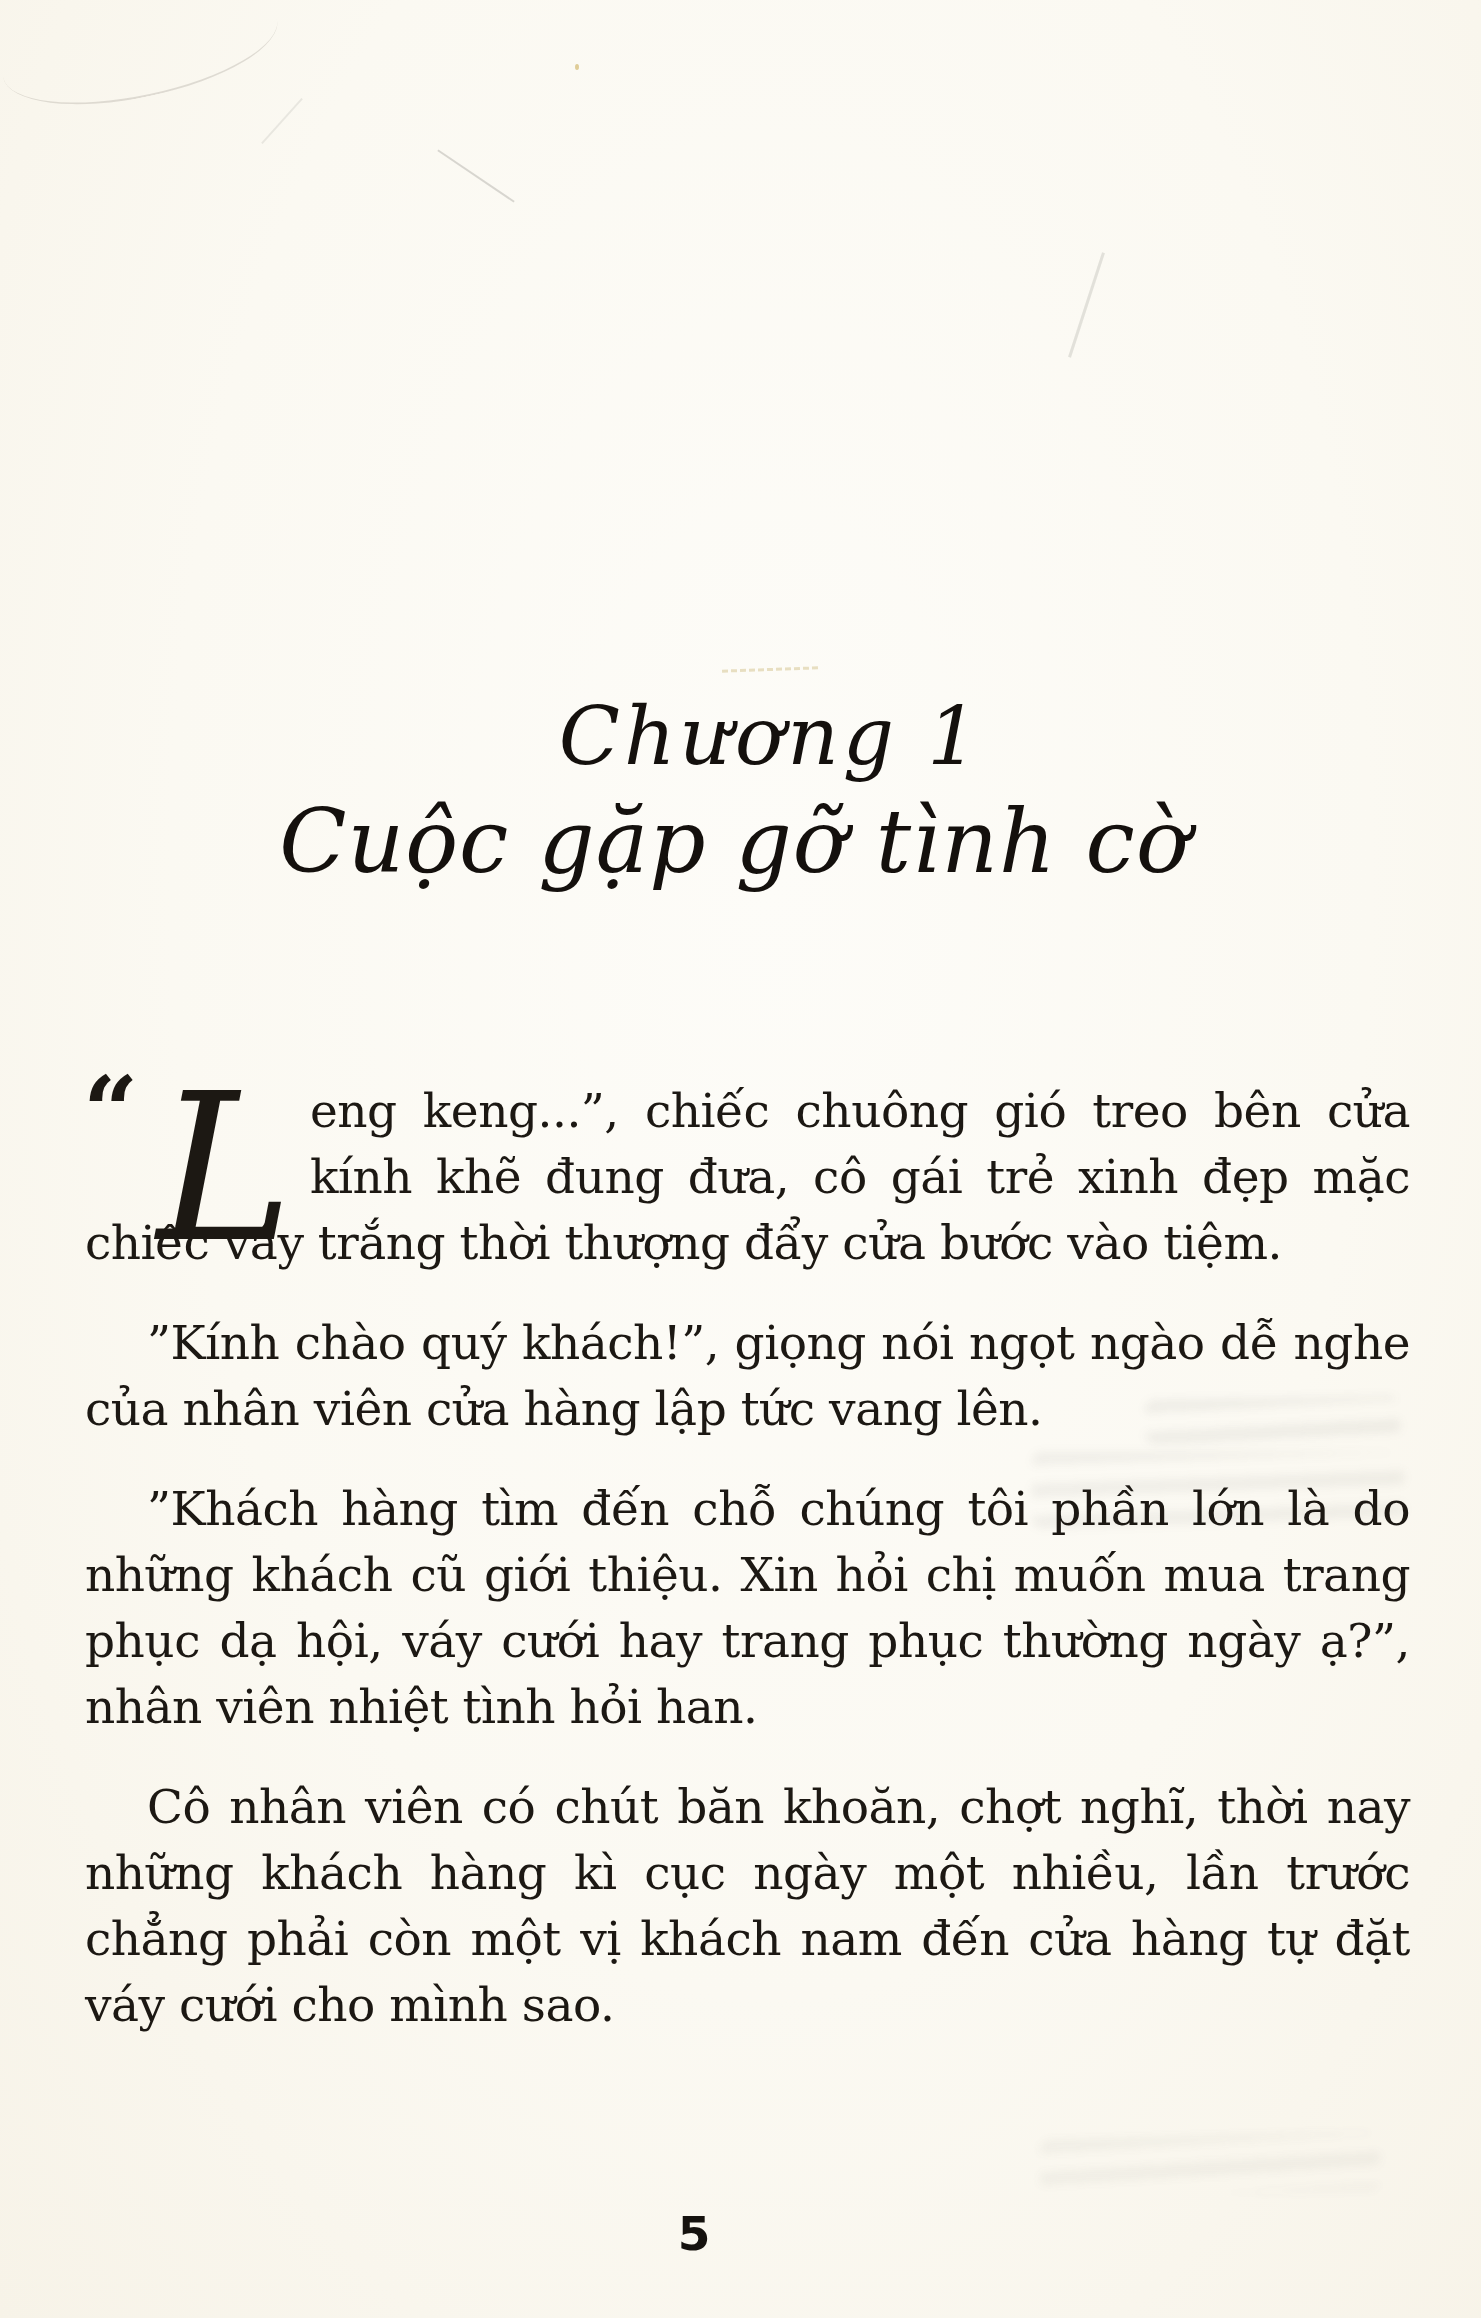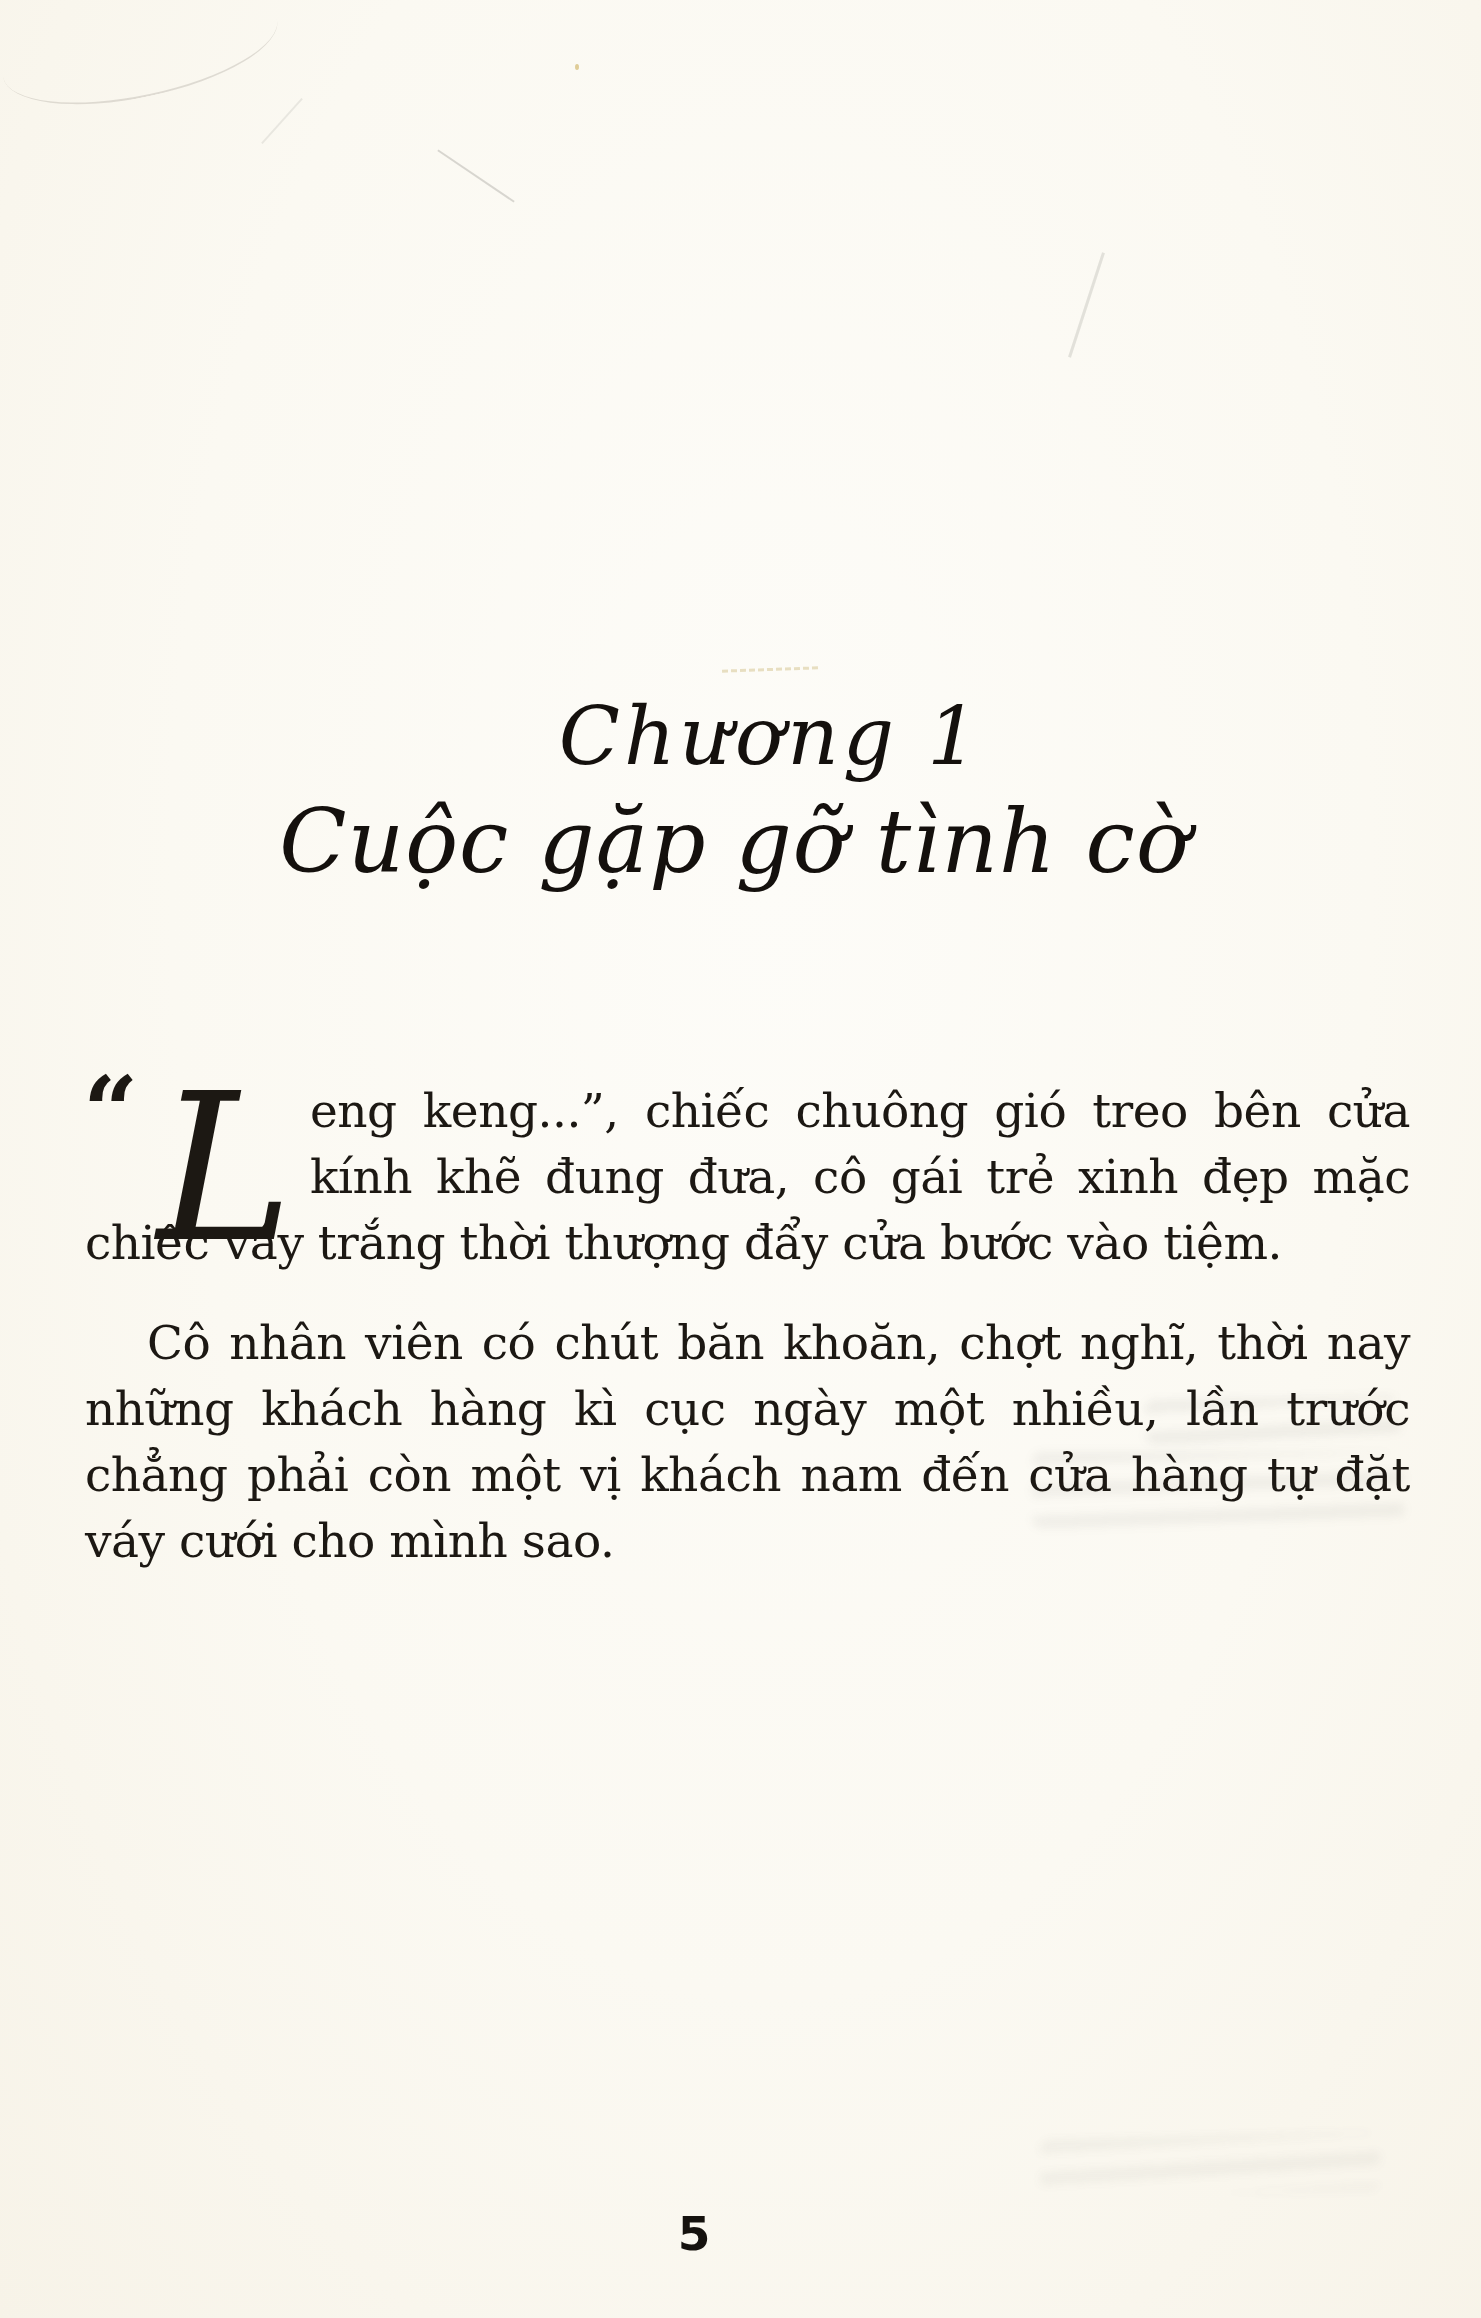--- a/index.html
+++ b/index.html
@@ -99,22 +99,24 @@
 
   <main class="body-text">
 
     <p class="para first">
       <span class="dropcap">
         <span class="dc-quote">“</span>
         <span class="dc-letter">L</span>
       </span><span>eng keng...”, chiếc chuông gió treo bên cửa kính khẽ đung đưa, cô gái trẻ xinh đẹp mặc chiếc váy trắng thời thượng đẩy cửa bước vào tiệm.</span>
     </p>
 
+    <p class="para">”Kính chào quý khách!”, giọng nói ngọt ngào dễ nghe của nhân viên cửa hàng lập tức vang lên.</p>
 
 
+    <p class="para">”Khách hàng tìm đến chỗ chúng tôi phần lớn là do những khách cũ giới thiệu. Xin hỏi chị muốn mua trang phục dạ hội, váy cưới hay trang phục thường ngày ạ?”, nhân viên nhiệt tình hỏi han.</p>
 
     <p class="para">Cô nhân viên có chút băn khoăn, chợt nghĩ, thời nay những khách hàng kì cục ngày một nhiều, lần trước chẳng phải còn một vị khách nam đến cửa hàng tự đặt váy cưới cho mình sao.</p>
 
   </main>
 
   <footer>
     <div class="page-number">5</div>
   </footer>
 
 </div>

